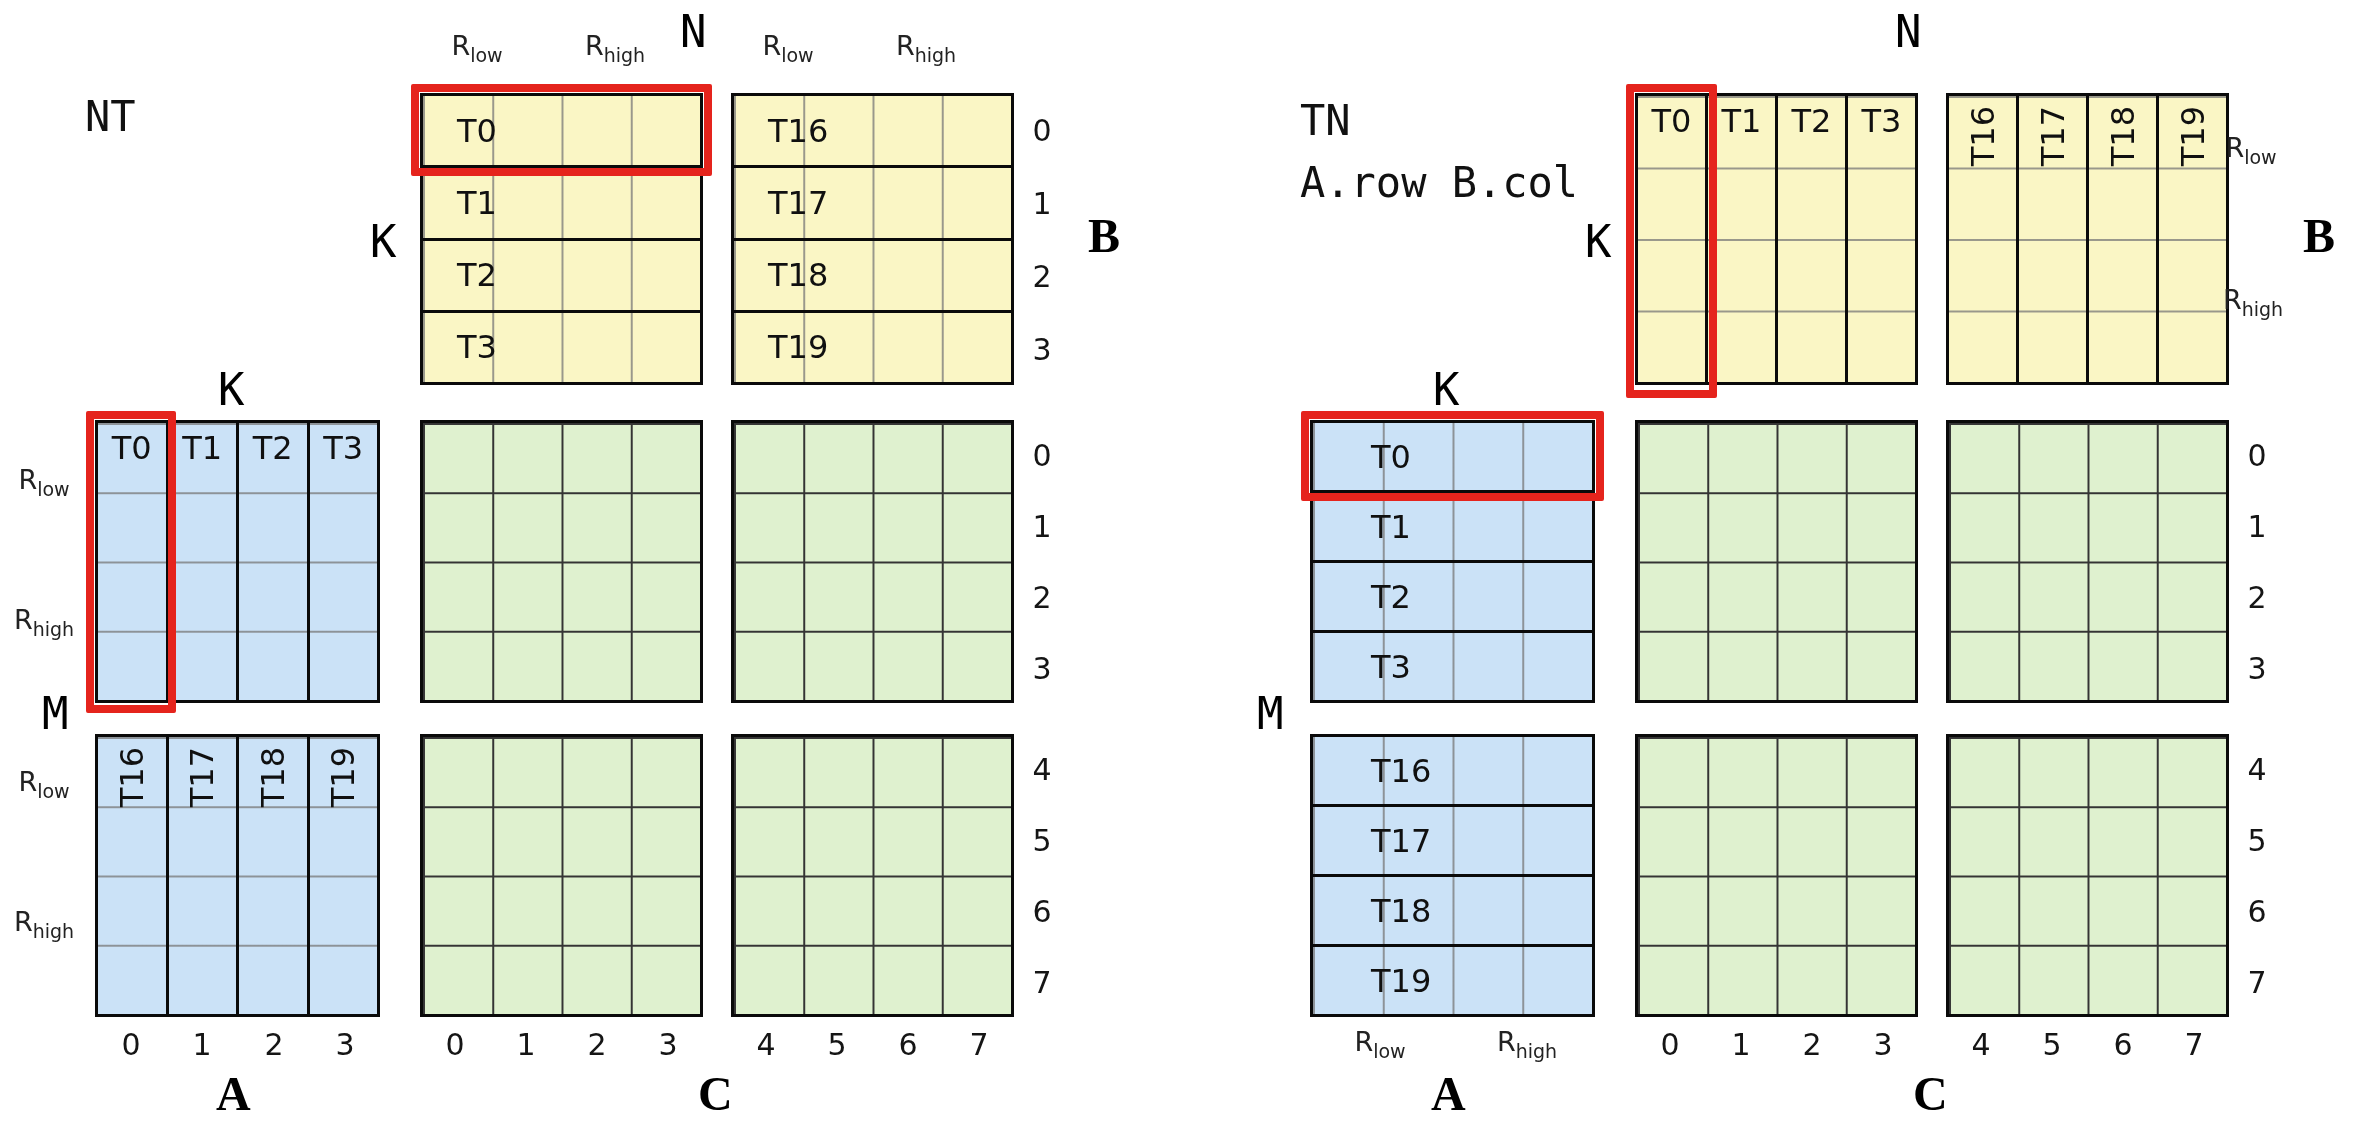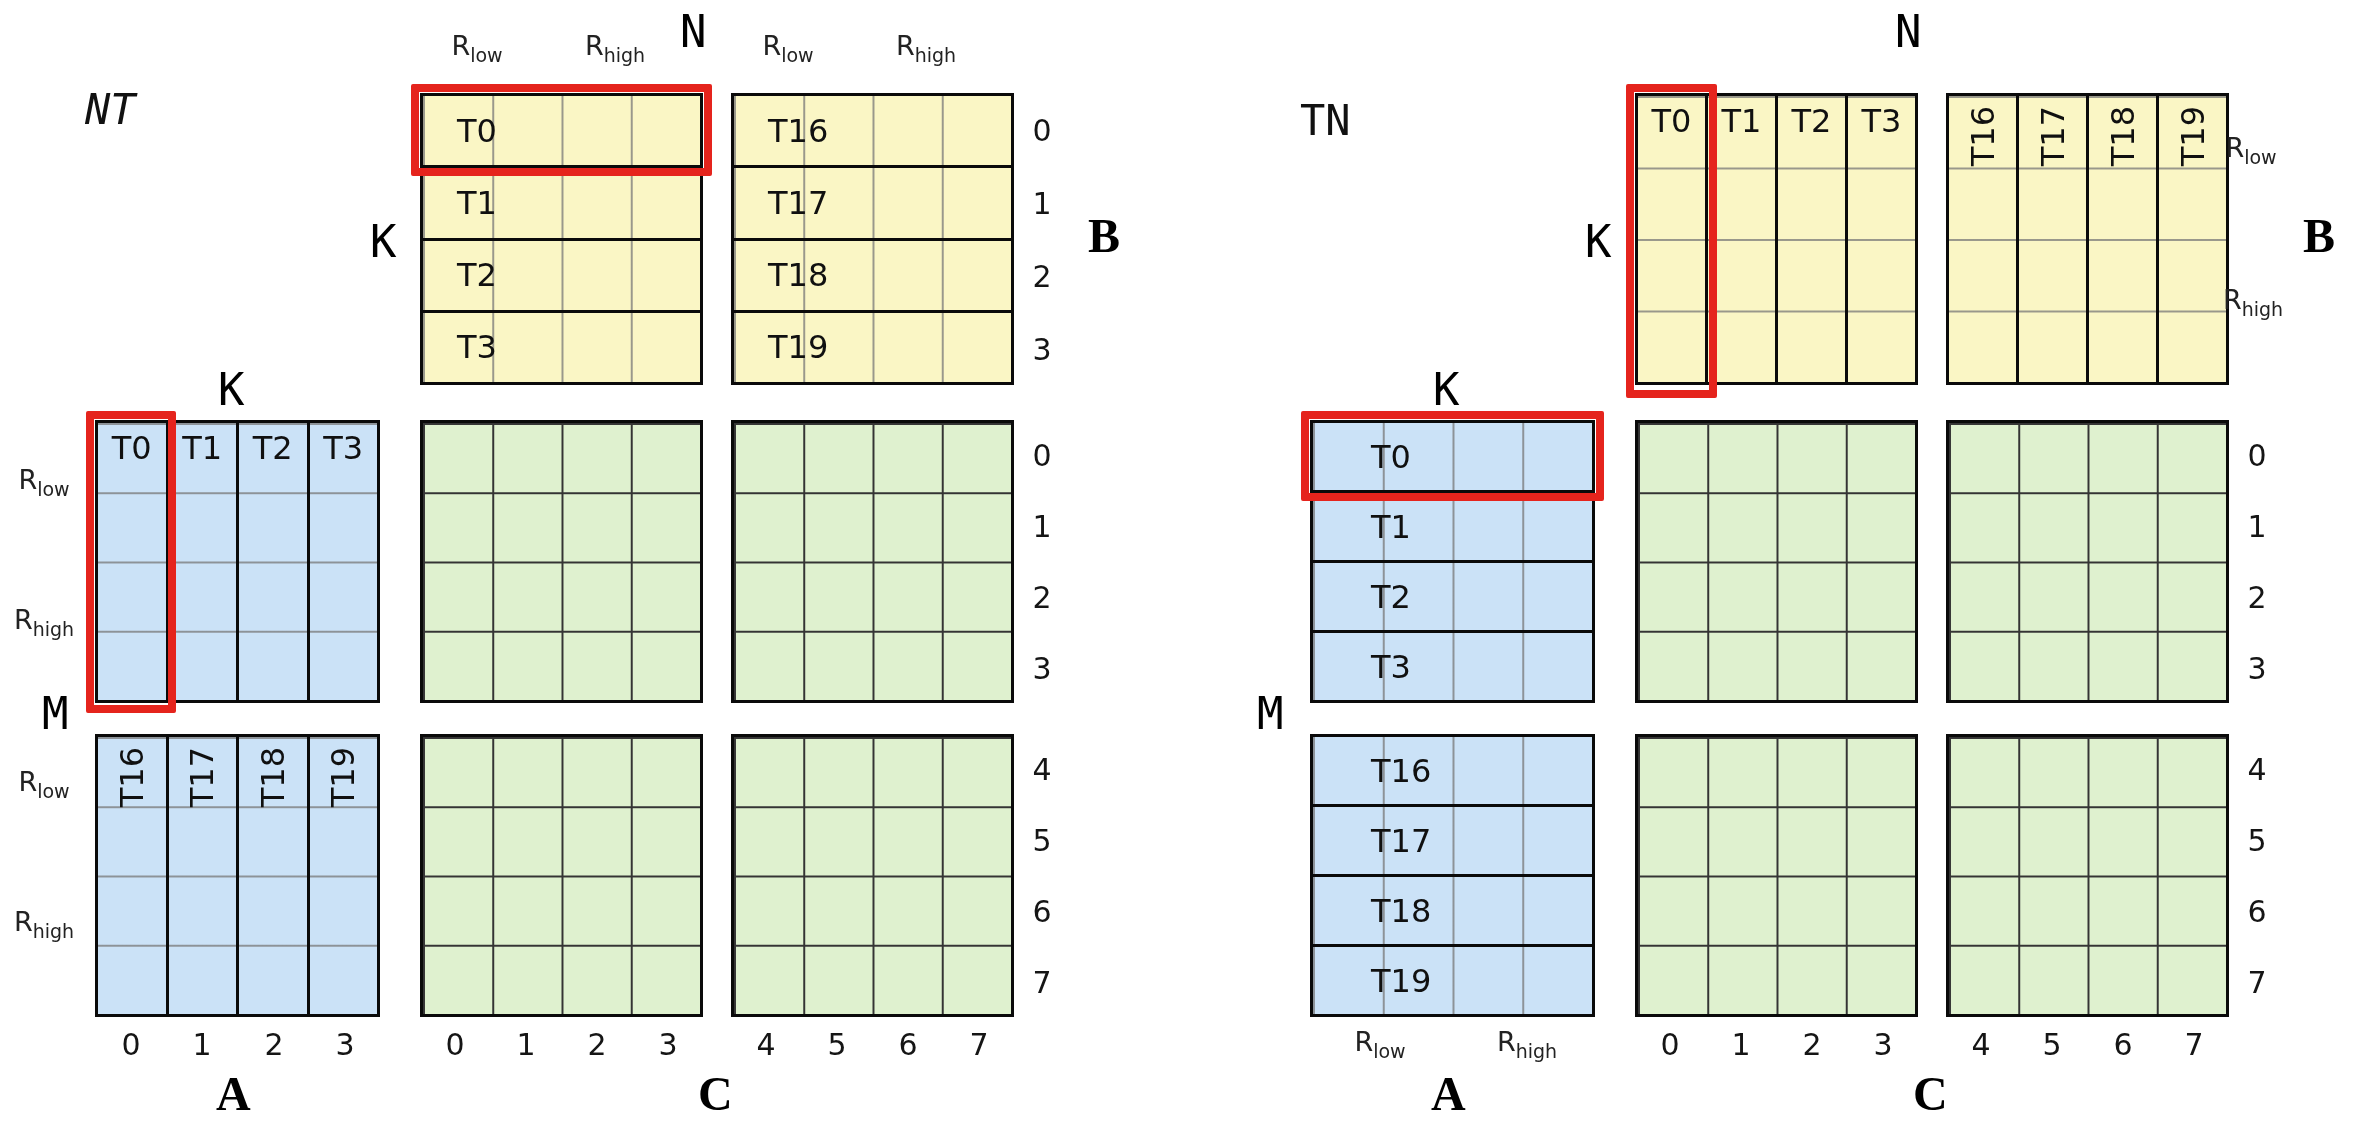--- a/index.html
+++ b/index.html
@@ -50,21 +50,21 @@
   .rl sub { font-size:19px; }
   .ctr { transform:translate(-50%,-50%); }
 </style>
 </head>
 <body>
 
 <div class="canvas">
 
   <section class="panel" style="left:0">
 
-    <div class="ttl" style="left:85px; top:85px;font-style:italic;">NT</div>
+    <div class="ttl" style="left:85px; top:92px;">NT</div>
 
     <span class="rl ctr" style="left:477px; top:48px;"><span>R</span><sub>low</sub></span>
     <span class="rl ctr" style="left:615px; top:48px;"><span>R</span><sub>high</sub></span>
     <span class="rl ctr" style="left:788px; top:48px;"><span>R</span><sub>low</sub></span>
     <span class="rl ctr" style="left:926px; top:48px;"><span>R</span><sub>high</sub></span>
 
     <div class="dim" style="left:680px; top:6px;">N</div>
     <div class="dim" style="left:370px; top:216px;">K</div>
     <div class="big" style="left:1088px; top:208px;">B</div>
 
@@ -168,20 +168,21 @@
     <span class="idx" style="left:908px; top:1044px;">6</span>
     <span class="idx" style="left:979px; top:1044px;">7</span>
 
     <div class="big" style="left:216px; top:1066px;">A</div>
     <div class="big" style="left:698px; top:1066px;">C</div>
   </section>
 
   <section class="panel" style="left:1215px">
 
     <div class="ttl" style="left:85px; top:96px;text-align:right;">TN</div>
+    <div class="ttl" style="left:85px; top:158px;">A.row B.col</div>
 
     <div class="dim" style="left:680px; top:6px;">N</div>
     <div class="dim" style="left:370px; top:216px;">K</div>
     <div class="big" style="left:1088px; top:208px;">B</div>
 
     <div class="blk cols fb hl2" style="left:420px; top:93px; width:283px; height:292px;">
       <div class="strip">
           <span class="tl tl-col">T0</span>
         </div>
       <div class="strip">

